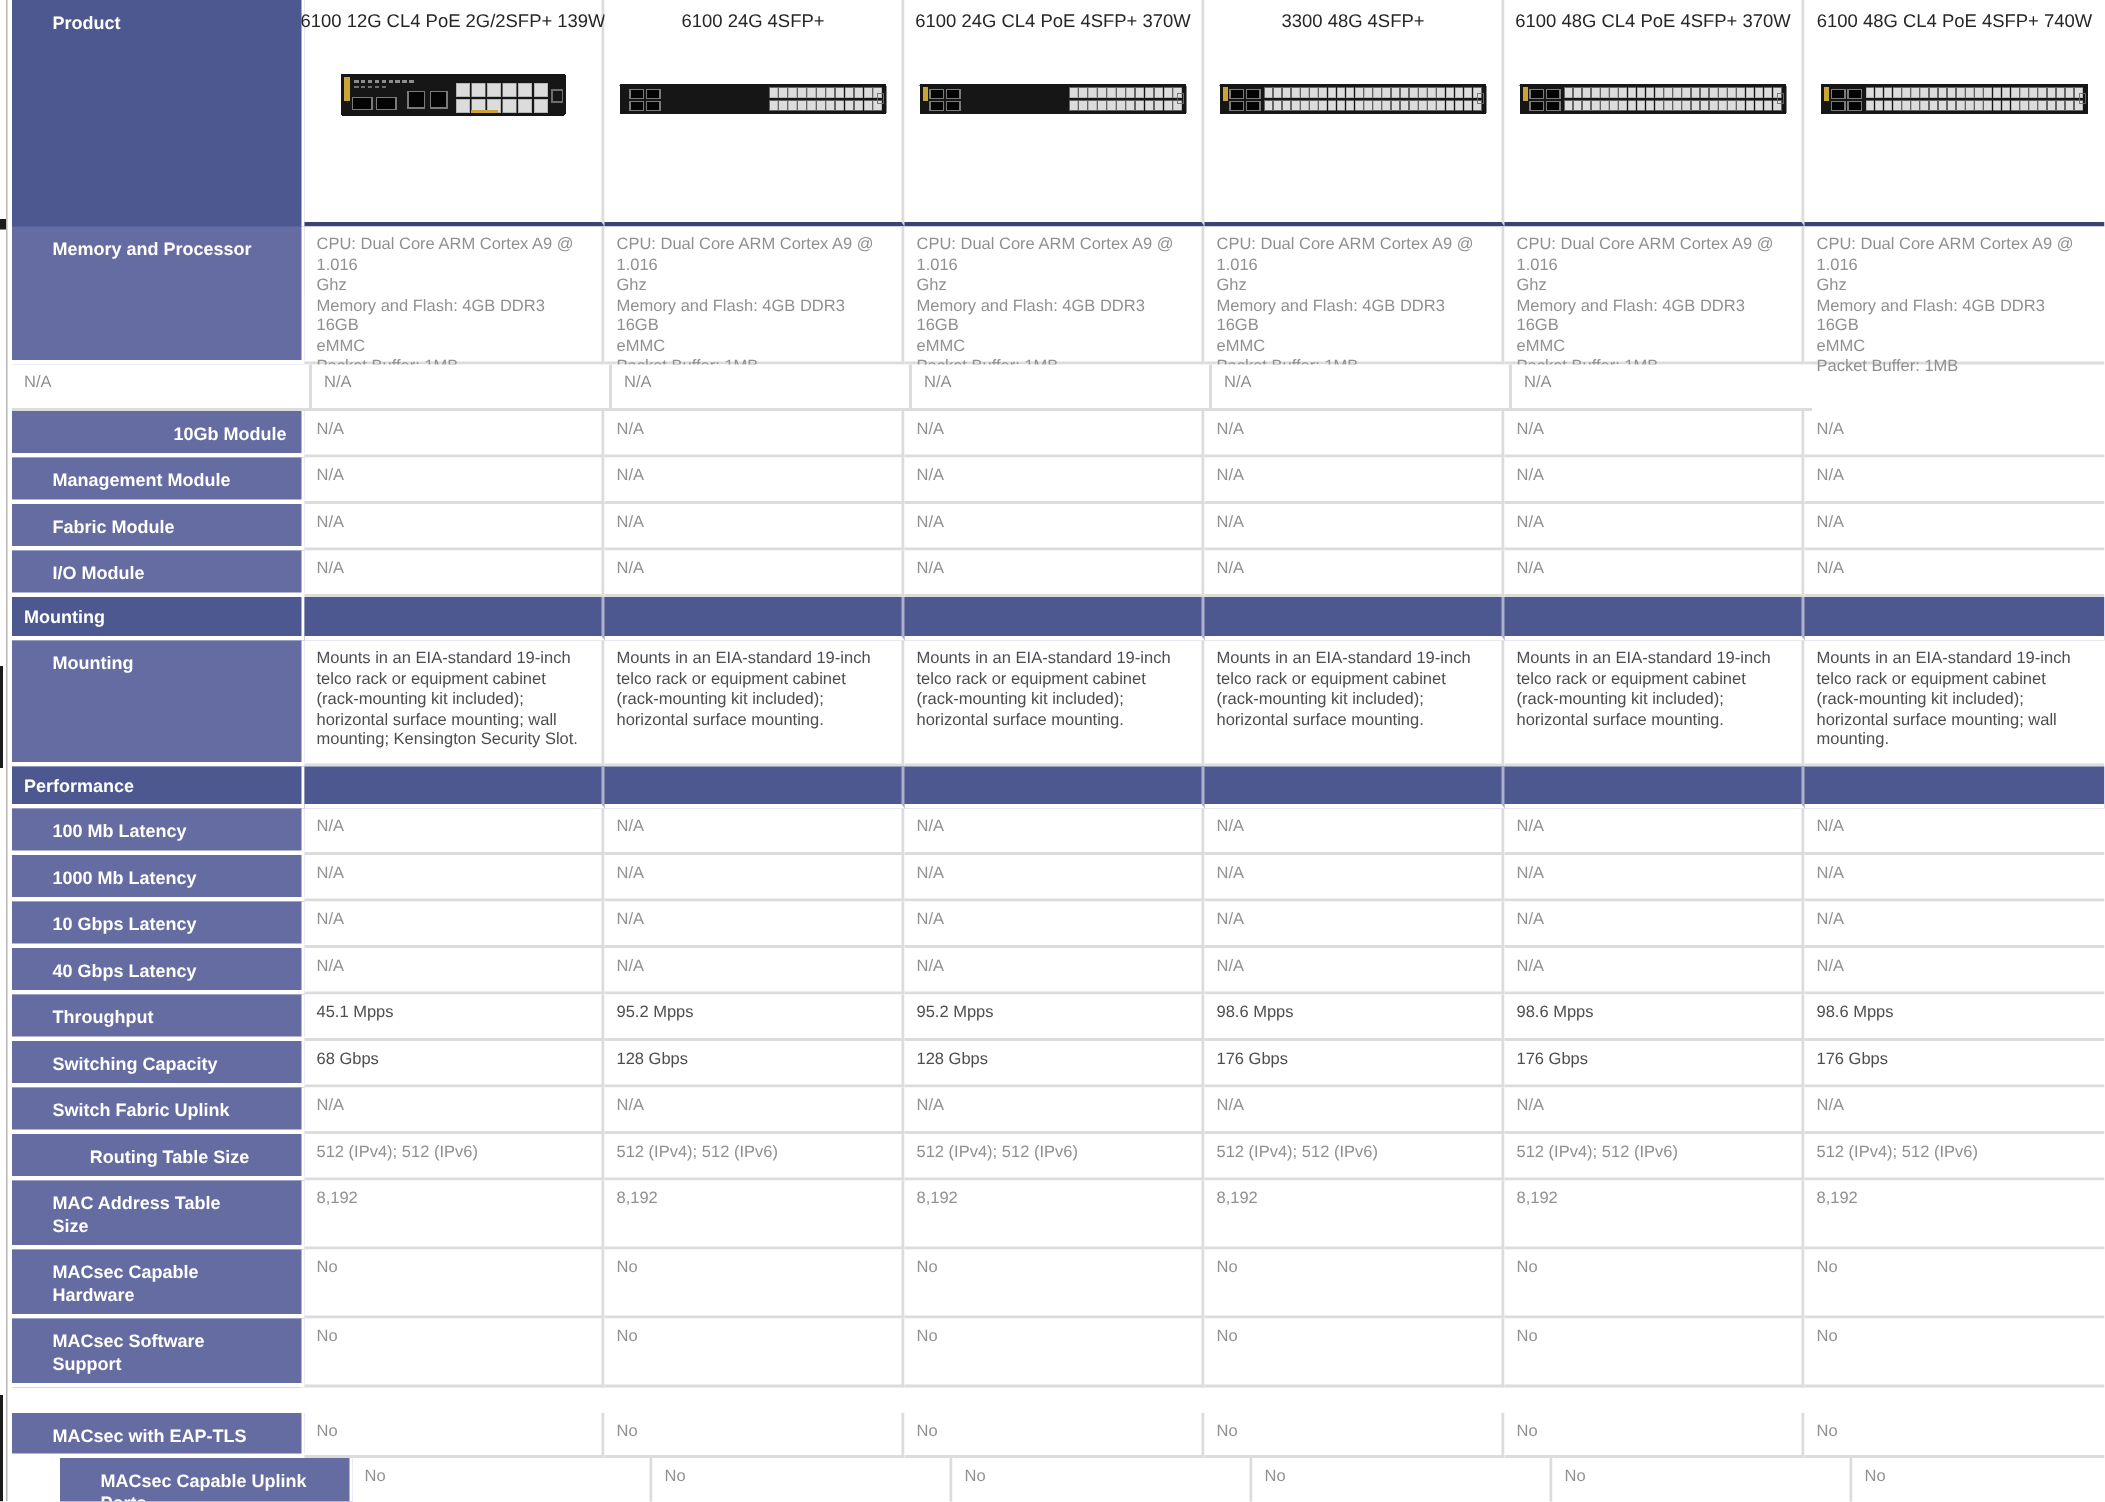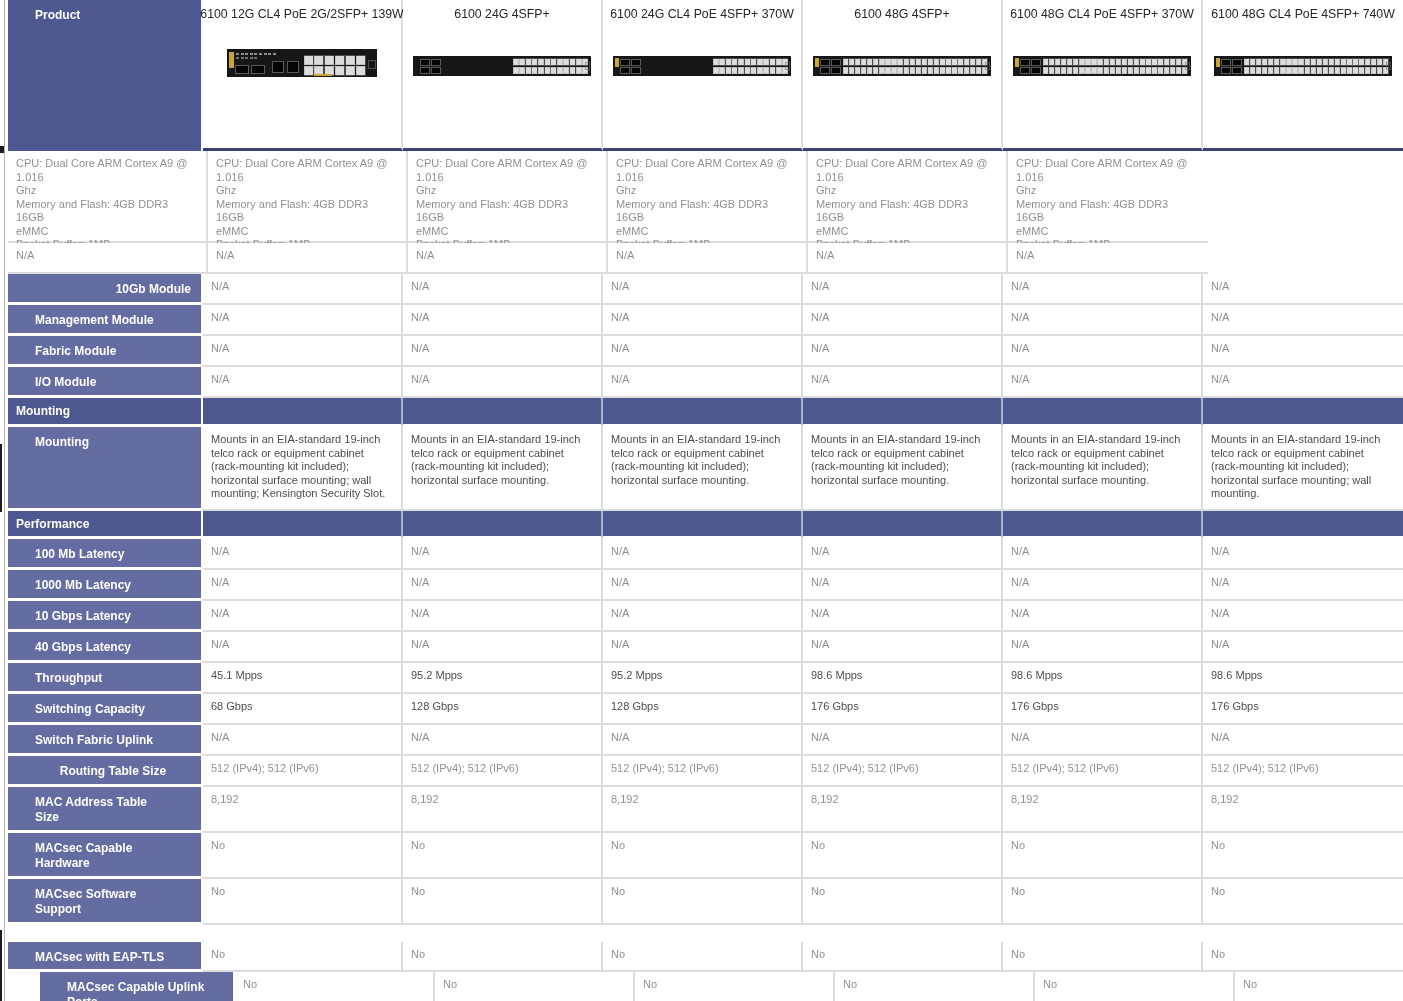--- a/index.html
+++ b/index.html
@@ -178,21 +178,21 @@
             <rect x="144.10" y="13" width="5.5" height="6.5" fill="#dcdcdc" stroke="#9b9b9b" stroke-width="0.4"></rect>
             <rect x="150.40" y="13" width="5.5" height="6.5" fill="#dcdcdc" stroke="#9b9b9b" stroke-width="0.4"></rect>
             <rect x="156.70" y="13" width="5.5" height="6.5" fill="#dcdcdc" stroke="#9b9b9b" stroke-width="0.4"></rect>
             <rect x="163.00" y="13" width="5.5" height="6.5" fill="#dcdcdc" stroke="#9b9b9b" stroke-width="0.4"></rect>
             <rect x="169.30" y="13" width="5.5" height="6.5" fill="#dcdcdc" stroke="#9b9b9b" stroke-width="0.4"></rect>
             <rect x="172" y="8" width="4" height="7" fill="none" stroke="#6d6d6d" stroke-width="0.6"></rect>
           </svg>
         </div>
       </div>
       <div class="pcell">
-        <div class="pname">6100 48G 4SFP+</div>
+        <div class="pname">3300 48G 4SFP+</div>
         <div class="pimg">
           <svg width="178" height="24" viewBox="0 0 178 24" shape-rendering="crispEdges">
             <rect x="0" y="2" width="178" height="20" fill="#161616" rx="1"></rect>
             <rect x="2" y="4" width="3.5" height="9" fill="#c9a537"></rect>
             <rect x="7" y="5.5" width="9" height="6" fill="#040404" stroke="#7a7a7a" stroke-width="0.7"></rect>
             <rect x="18" y="5.5" width="9" height="6" fill="#040404" stroke="#7a7a7a" stroke-width="0.7"></rect>
             <rect x="7" y="13.5" width="9" height="6" fill="#040404" stroke="#7a7a7a" stroke-width="0.7"></rect>
             <rect x="18" y="13.5" width="9" height="6" fill="#040404" stroke="#7a7a7a" stroke-width="0.7"></rect>
             <rect x="30.00" y="4.5" width="5.2" height="6.5" fill="#dcdcdc" stroke="#9b9b9b" stroke-width="0.4"></rect>
             <rect x="36.05" y="4.5" width="5.2" height="6.5" fill="#dcdcdc" stroke="#9b9b9b" stroke-width="0.4"></rect>
@@ -365,20 +365,21 @@
             <rect x="151.00" y="13" width="5.2" height="6.5" fill="#dcdcdc" stroke="#9b9b9b" stroke-width="0.4"></rect>
             <rect x="157.05" y="13" width="5.2" height="6.5" fill="#dcdcdc" stroke="#9b9b9b" stroke-width="0.4"></rect>
             <rect x="163.10" y="13" width="5.2" height="6.5" fill="#dcdcdc" stroke="#9b9b9b" stroke-width="0.4"></rect>
             <rect x="169.15" y="13" width="5.2" height="6.5" fill="#dcdcdc" stroke="#9b9b9b" stroke-width="0.4"></rect>
             <rect x="172" y="8" width="4" height="7" fill="none" stroke="#6d6d6d" stroke-width="0.6"></rect>
           </svg>
         </div>
       </div>
     </div>
     <div class="t-row" style="height: 92px;">
+      <div class="hcell" style="height: 92px;">Memory and Processor</div>
       <div class="dcell muted" style="height: 92px;">CPU: Dual Core ARM Cortex A9 @
 1.016
 Ghz
 Memory and Flash: 4GB DDR3 16GB
 eMMC
 Packet Buffer: 1MB</div>
       <div class="dcell muted" style="height: 92px;">CPU: Dual Core ARM Cortex A9 @
 1.016
 Ghz
 Memory and Flash: 4GB DDR3 16GB

